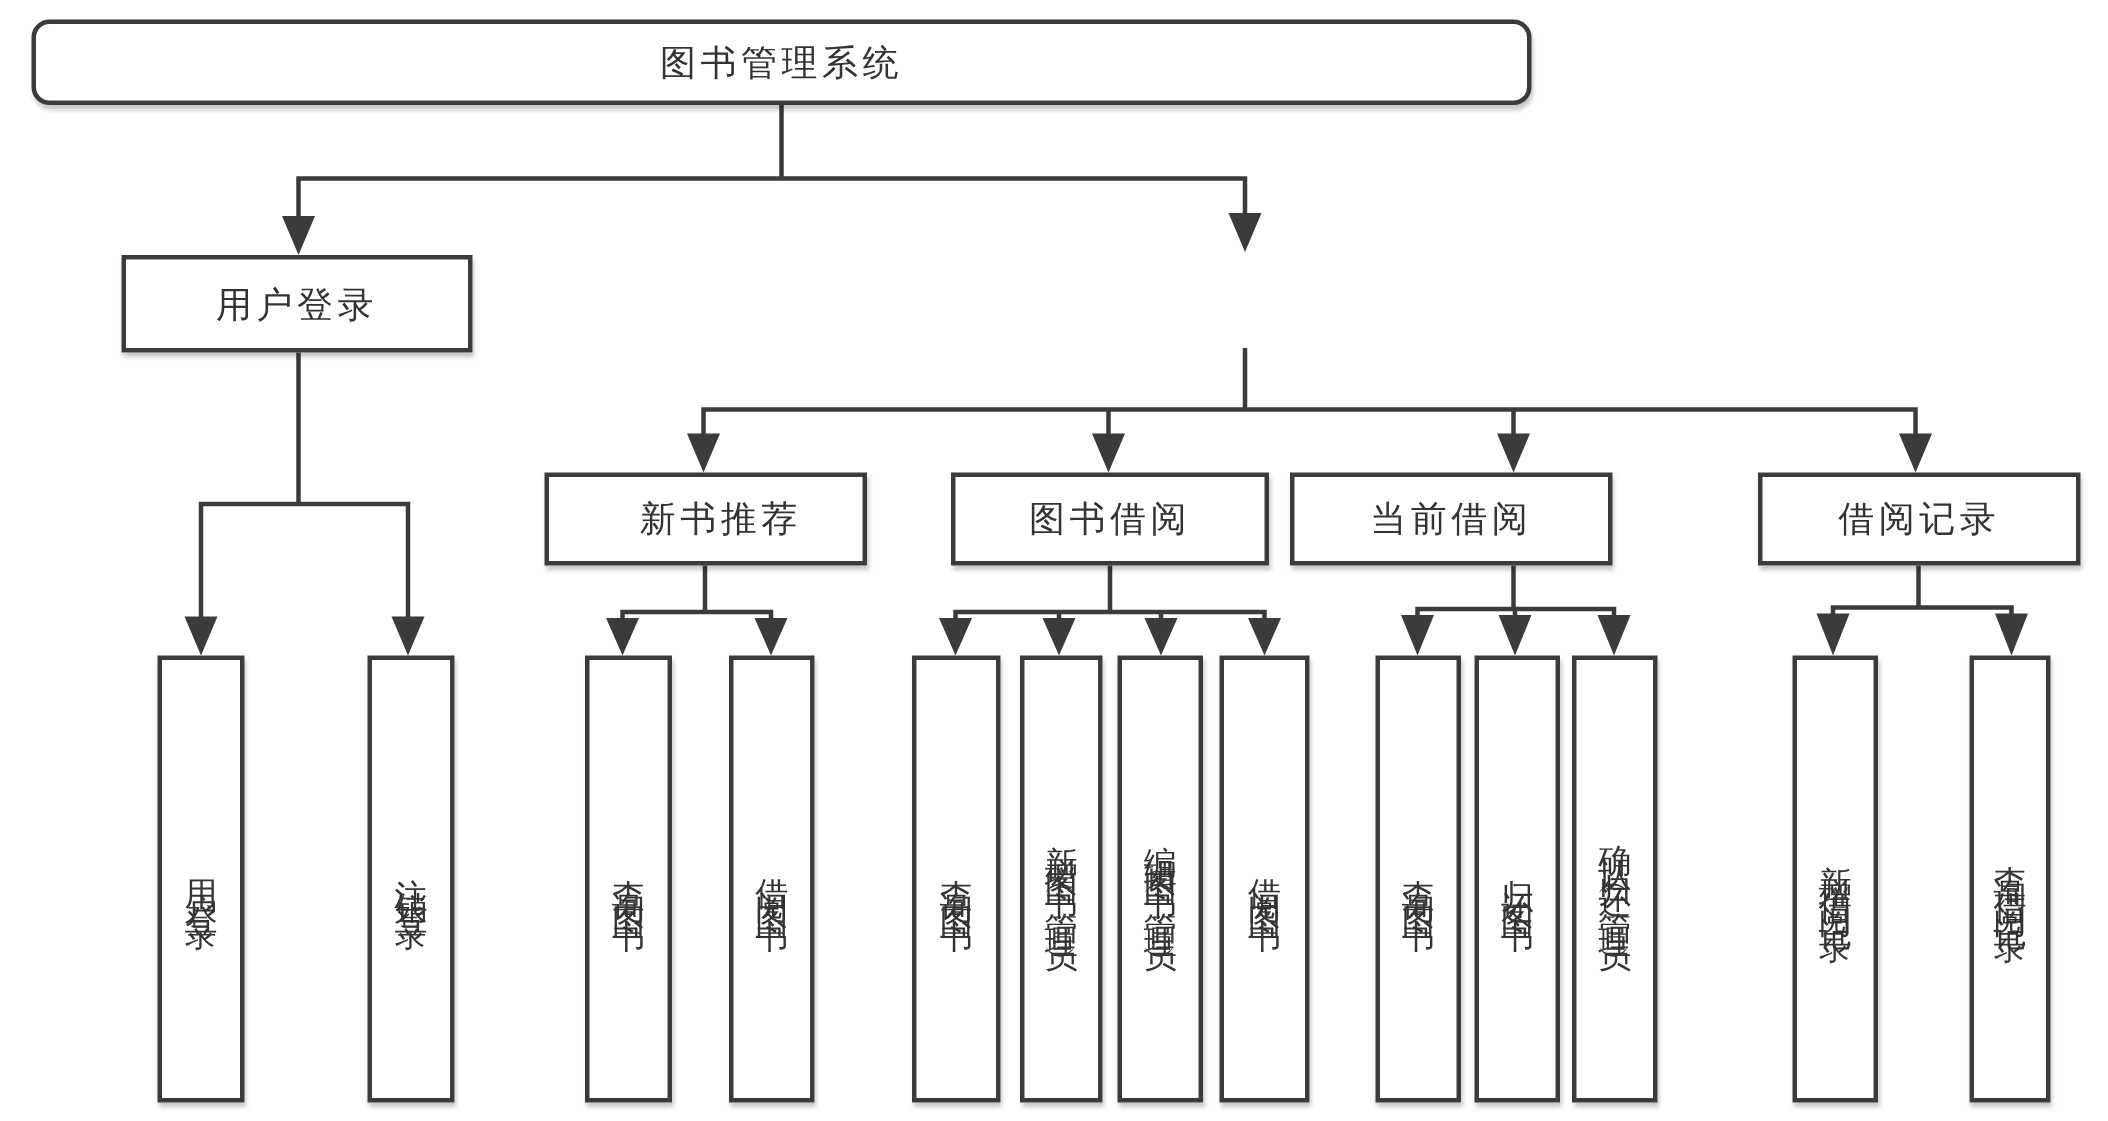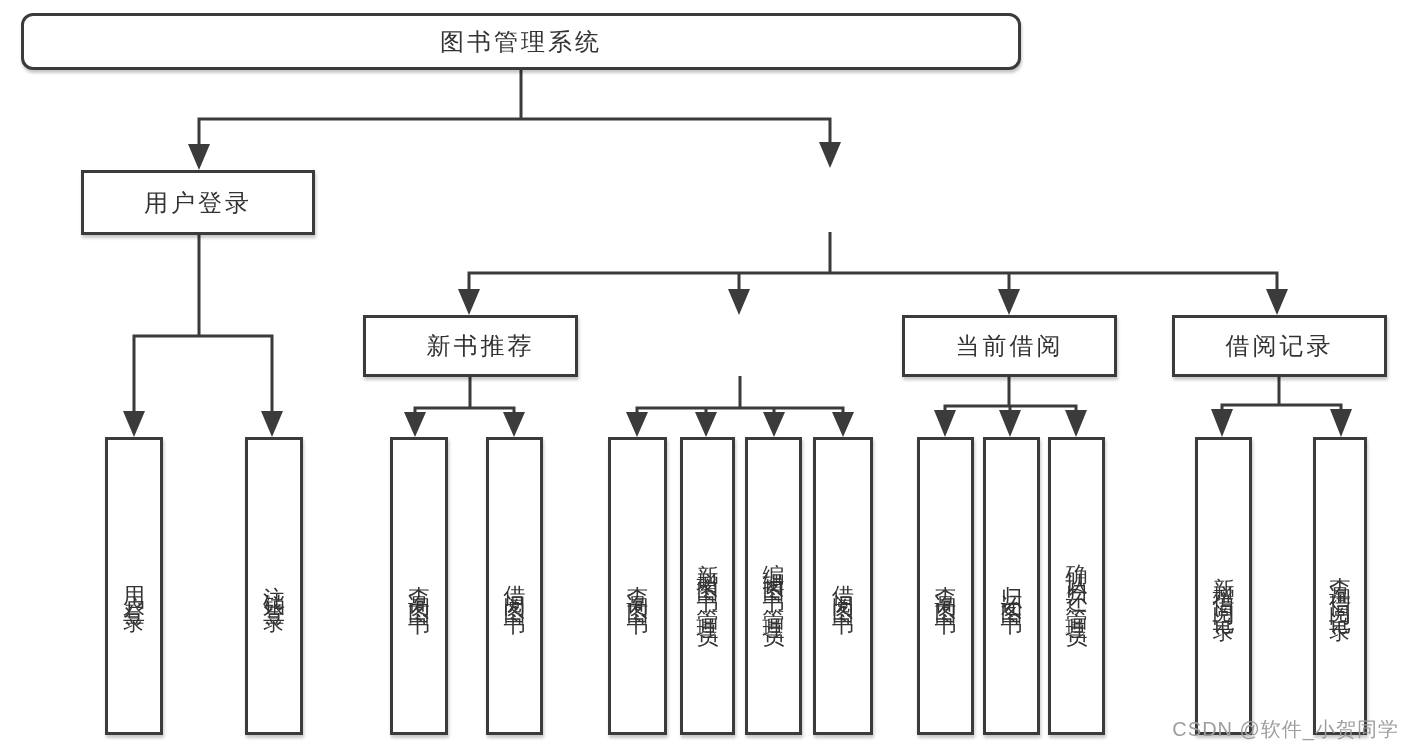--- a/index.html
+++ b/index.html
@@ -33,21 +33,21 @@
     text-orientation:mixed;
     font-size:22px;letter-spacing:9px;
     line-height:1;
   }
   
   .n-root   {left:21px;  top:13px;  width:1000px; height:57px;border-radius:12px;}
   .n-login  {left:81px;  top:170px; width:234px;  height:65px;}
   .n-mgmt   {left:711px; top:168px; width:236px;  height:65px;}
   .n-newbook{left:363px; top:315px; width:215px;  height:62px;padding-left:20px;}
   .n-borrow {left:634px; top:315px; width:212px;  height:62px;}
-  .n-current{left:902px; top:315px; width:215px;  height:62px;}
+  .n-current{left:860px; top:315px; width:215px;  height:62px;}
   .n-records{left:1172px;top:315px; width:215px;  height:62px;}
   .leaf{top:437px;height:298px;}
   .n-l-user   {left:105px; width:58px;}
   .n-l-logout {left:245px; width:58px;}
   .n-nb-query {left:390px; width:58px;}
   .n-nb-borrow{left:486px; width:57px;}
   .n-bb-query {left:608px; width:59px;}
   .n-bb-add   {left:680px; width:55px;}
   .n-bb-edit  {left:745px; width:57px;}
   .n-bb-borrow{left:813px; width:60px;}
@@ -109,20 +109,21 @@
              M1065 410 L1087 410 L1076 437 Z
              M1211 409 L1233 409 L1222 437 Z
              M1330 409 L1352 409 L1341 437 Z"></path>
   </svg>
 
   <div class="box n-root">图书管理系统</div>
 
   <div class="box n-login">用户登录</div>
 
   <div class="box n-newbook">新书推荐</div>
+  <div class="box n-borrow">图书借阅</div>
   <div class="box n-current">当前借阅</div>
   <div class="box n-records">借阅记录</div>
 
   <div class="box leaf n-l-user">用户登录</div>
   <div class="box leaf n-l-logout">注销登录</div>
 
   <div class="box leaf n-nb-query">查询图书</div>
   <div class="box leaf n-nb-borrow">借阅图书</div>
 
   <div class="box leaf n-bb-query">查询图书</div>
@@ -130,14 +131,13 @@
   <div class="box leaf n-bb-edit">编辑图书（管理员）</div>
   <div class="box leaf n-bb-borrow">借阅图书</div>
 
   <div class="box leaf n-cb-query">查询图书</div>
   <div class="box leaf n-cb-return">归还图书</div>
   <div class="box leaf n-cb-confirm">确认归还（管理员）</div>
 
   <div class="box leaf n-br-add">新增借阅记录</div>
   <div class="box leaf n-br-query">查询借阅记录</div>
 
-  <div class="watermark">CSDN @软件_小贺同学</div>
 </div>
 
 </body></html>

